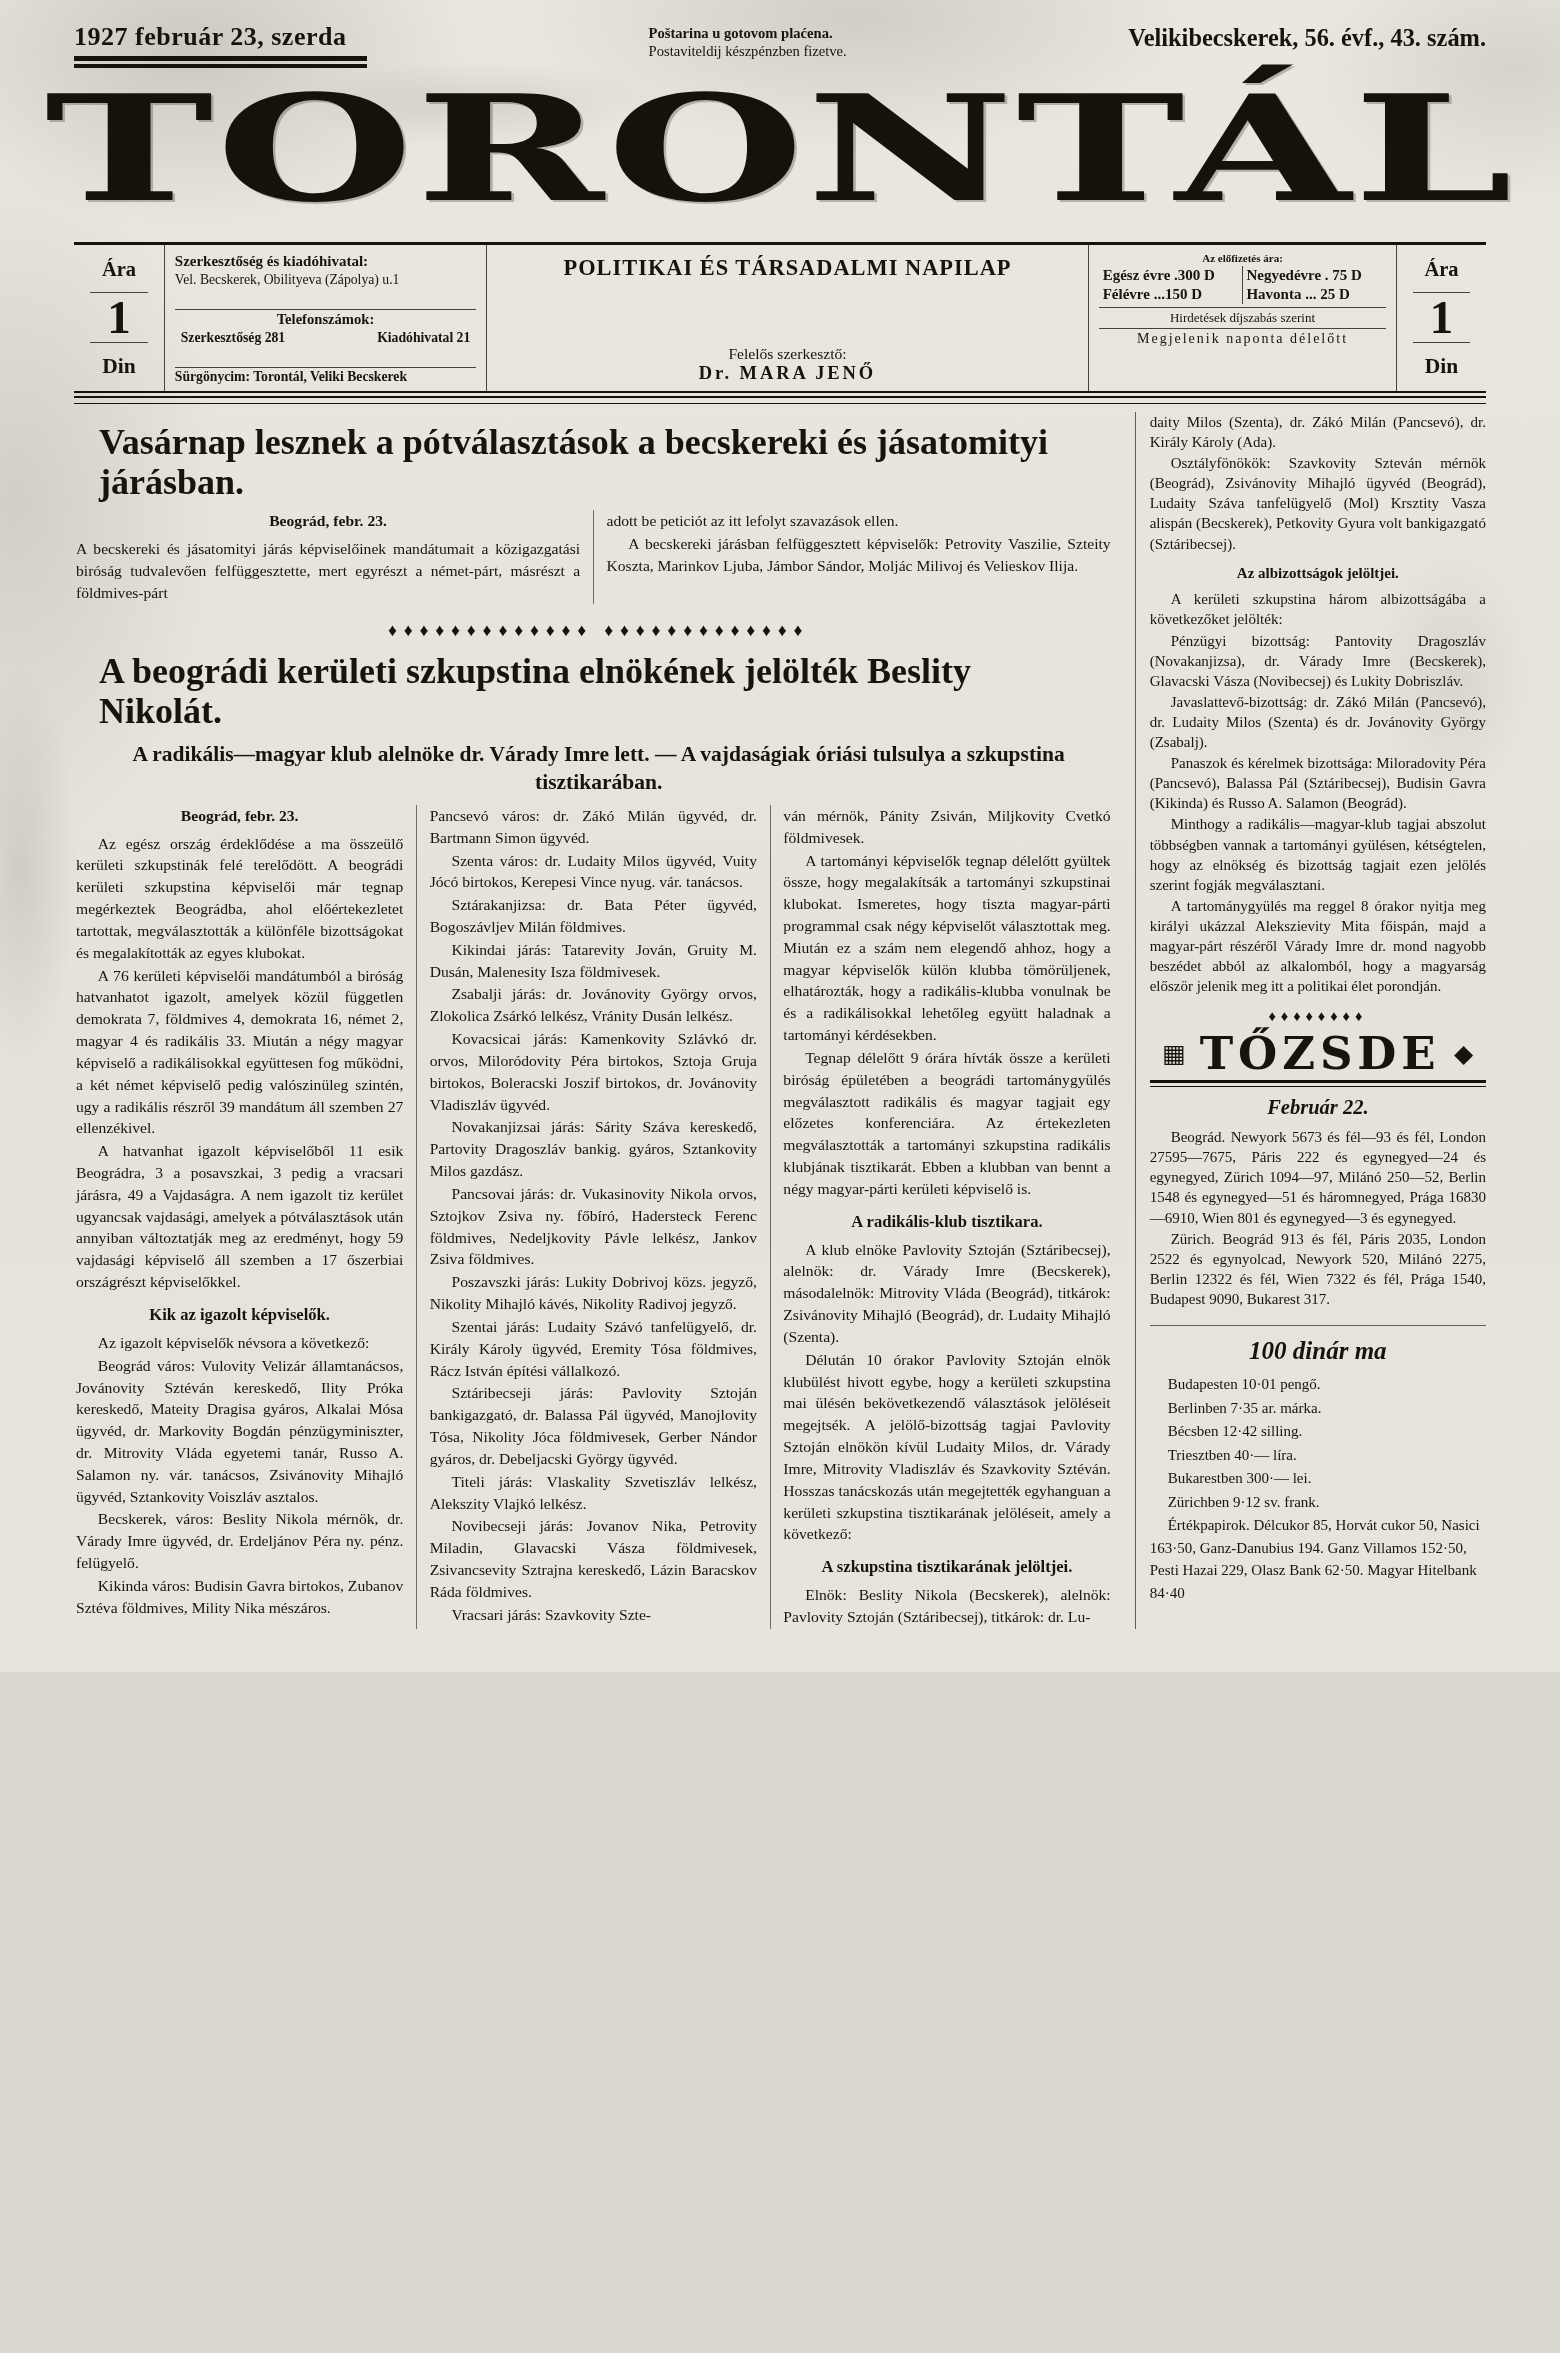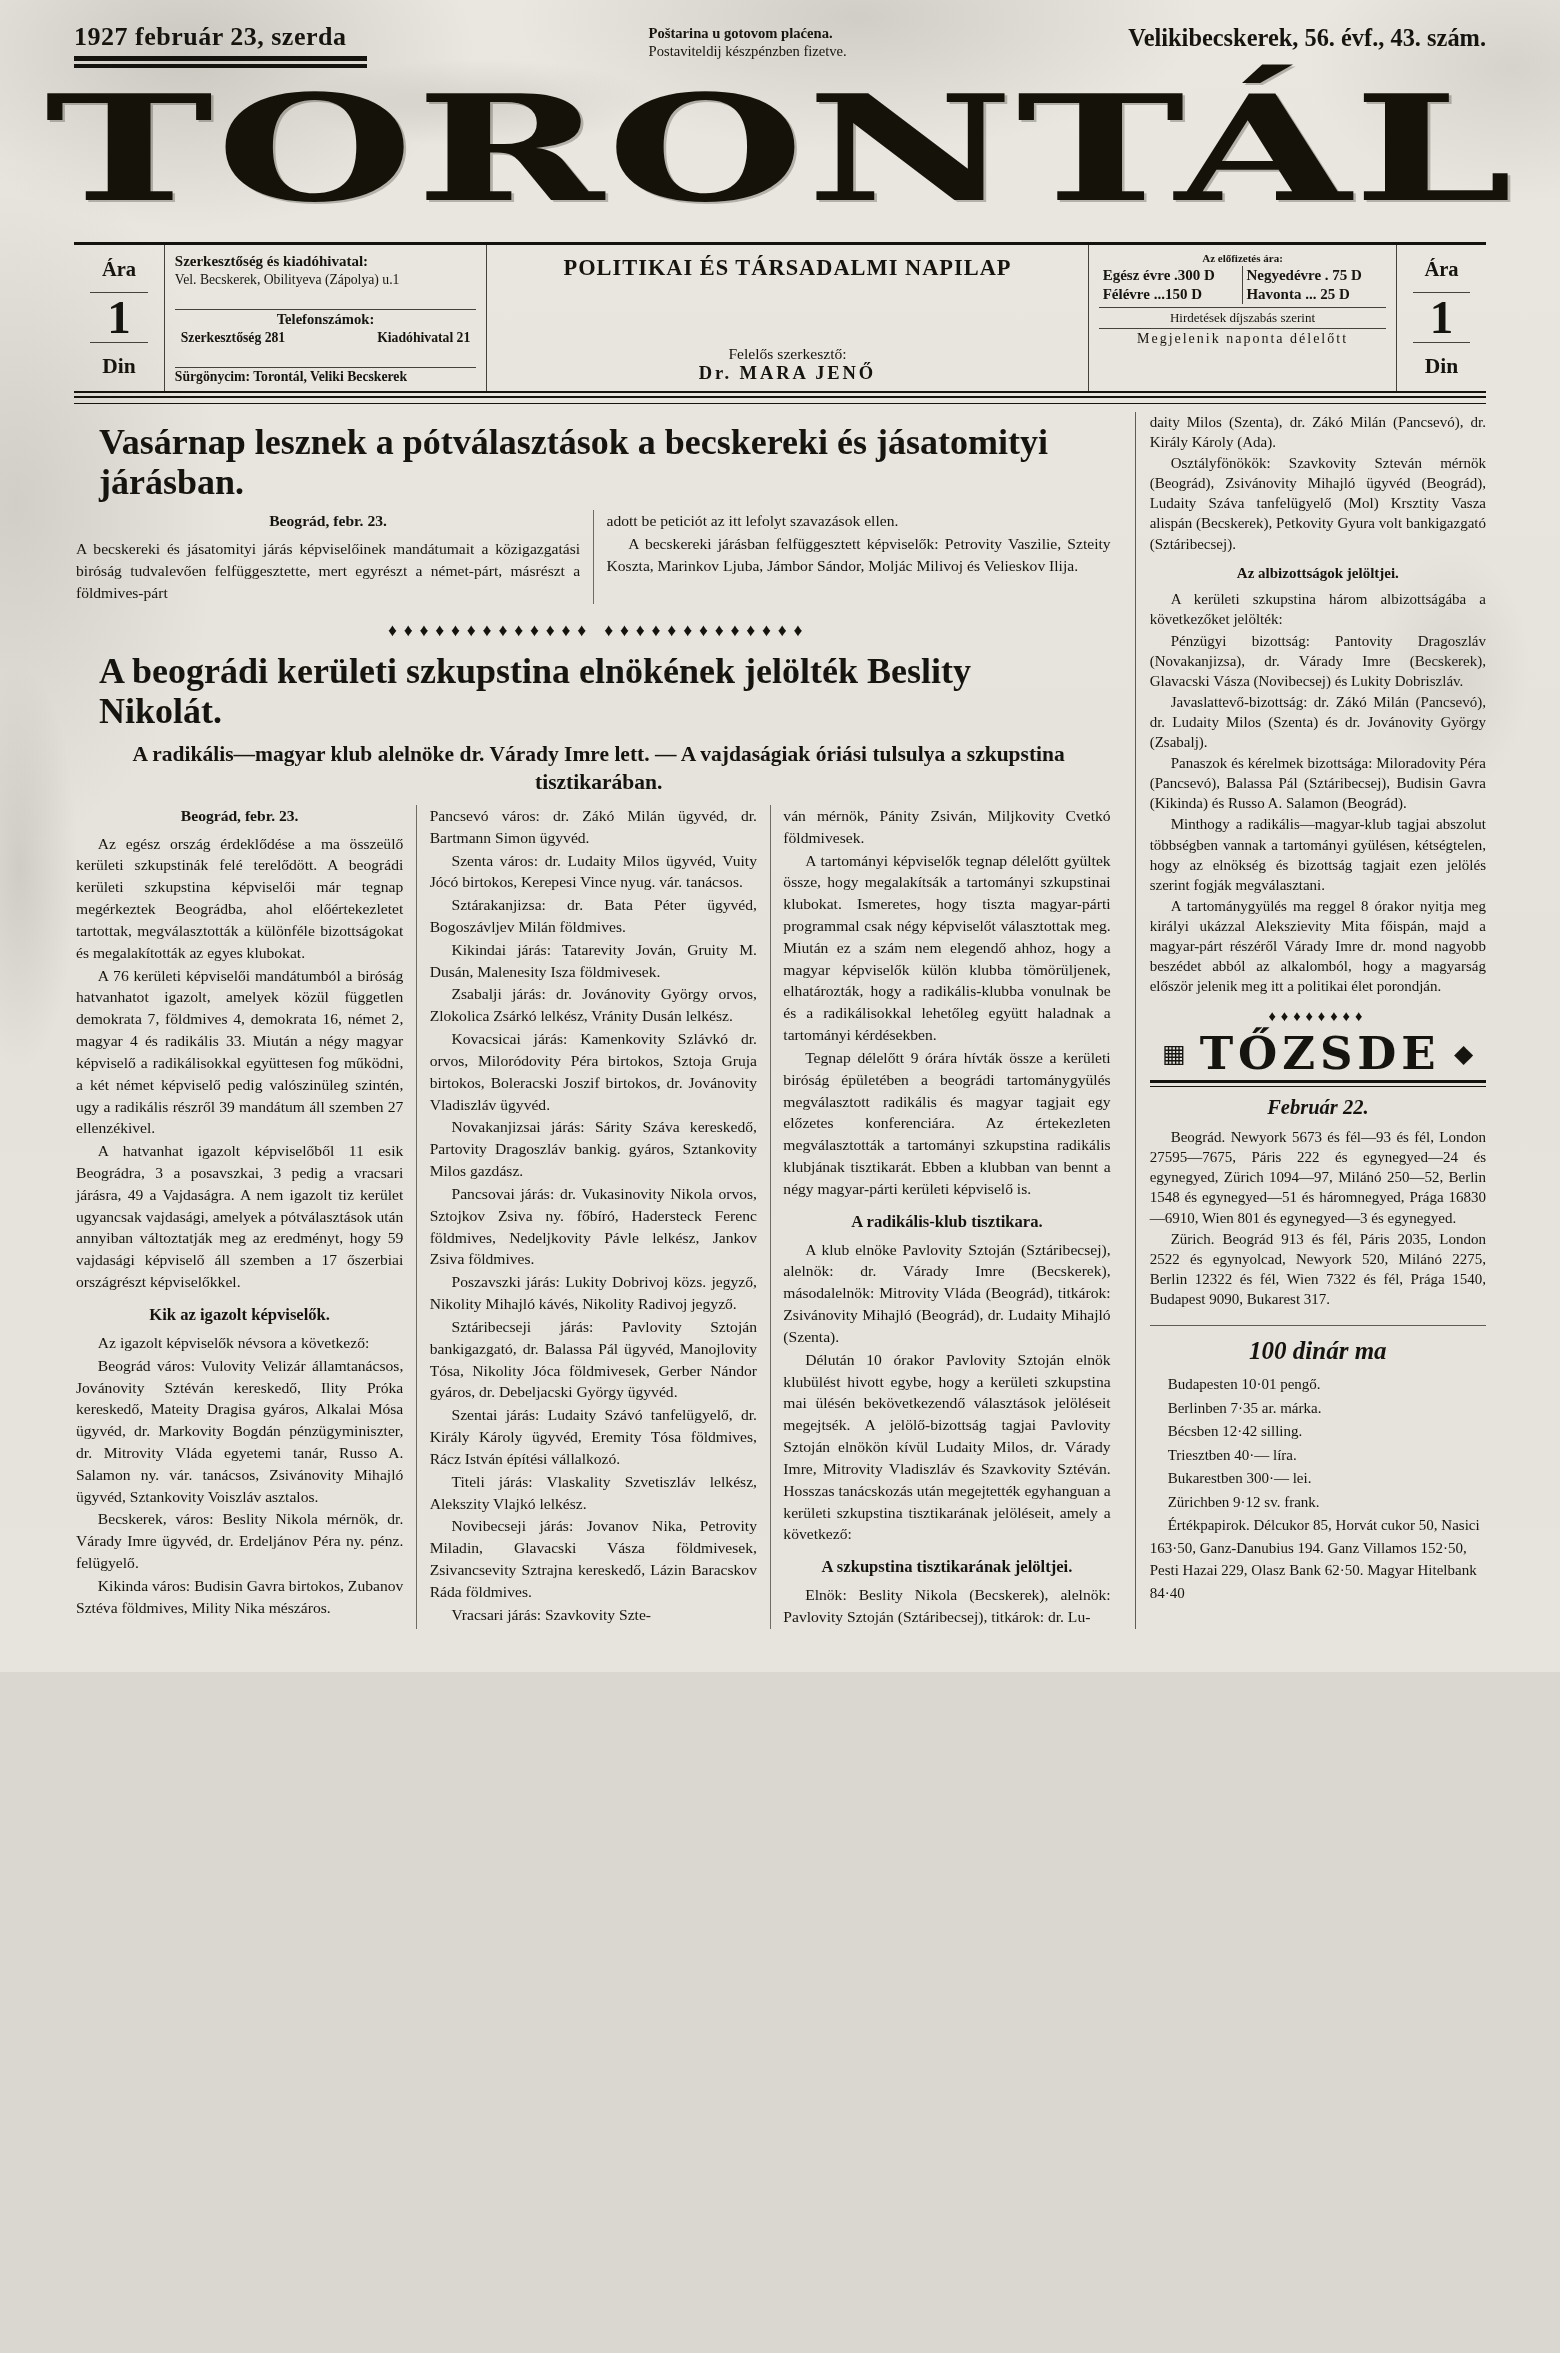--- a/index.html
+++ b/index.html
@@ -214,22 +214,22 @@
           <div class="col">
               <p class="para noindent">Pancsevó város: dr. Zákó Milán ügyvéd, dr. Bartmann Simon ügyvéd.</p>
               <p class="para">Szenta város: dr. Ludaity Milos ügyvéd, Vuity Jócó birtokos, Kerepesi Vince nyug. vár. tanácsos.</p>
               <p class="para">Sztárakanjizsa: dr. Bata Péter ügyvéd, Bogoszávljev Milán földmives.</p>
               <p class="para">Kikindai járás: Tatarevity Jován, Gruity M. Dusán, Malenesity Isza földmivesek.</p>
               <p class="para">Zsabalji járás: dr. Jovánovity György orvos, Zlokolica Zsárkó lelkész, Vránity Dusán lelkész.</p>
               <p class="para">Kovacsicai járás: Kamenkovity Szlávkó dr. orvos, Miloródovity Péra birtokos, Sztoja Gruja birtokos, Boleracski Joszif birtokos, dr. Jovánovity Vladiszláv ügyvéd.</p>
               <p class="para">Novakanjizsai járás: Sárity Száva kereskedő, Partovity Dragoszláv bankig. gyáros, Sztankovity Milos gazdász.</p>
               <p class="para">Pancsovai járás: dr. Vukasinovity Nikola orvos, Sztojkov Zsiva ny. főbíró, Hadersteck Ferenc földmives, Nedeljkovity Pávle lelkész, Jankov Zsiva földmives.</p>
               <p class="para">Poszavszki járás: Lukity Dobrivoj közs. jegyző, Nikolity Mihajló kávés, Nikolity Radivoj jegyző.</p>
+              <p class="para">Szentai járás: Ludaity Szávó tanfelügyelő, dr. Király Károly ügyvéd, Eremity Tósa földmives, Rácz István építési vállalkozó.</p>
               <p class="para">Sztáribecseji járás: Pavlovity Sztoján bankigazgató, dr. Balassa Pál ügyvéd, Manojlovity Tósa, Nikolity Jóca földmivesek, Gerber Nándor gyáros, dr. Debeljacski György ügyvéd.</p>
-              <p class="para">Szentai járás: Ludaity Szávó tanfelügyelő, dr. Király Károly ügyvéd, Eremity Tósa földmives, Rácz István építési vállalkozó.</p>
               <p class="para">Titeli járás: Vlaskality Szvetiszláv lelkész, Alekszity Vlajkó lelkész.</p>
               <p class="para">Novibecseji járás: Jovanov Nika, Petrovity Miladin, Glavacski Vásza földmivesek, Zsivancsevity Sztrajna kereskedő, Lázin Baracskov Ráda földmives.</p>
               <p class="para">Vracsari járás: Szavkovity Szte-</p>
             </div>
           <div class="col">
               <p class="para noindent">ván mérnök, Pánity Zsiván, Miljkovity Cvetkó földmivesek.</p>
               <p class="para">A tartományi képviselők tegnap délelőtt gyültek össze, hogy megalakítsák a tartományi szkupstinai klubokat. Ismeretes, hogy tiszta magyar-párti programmal csak négy képviselőt választottak meg. Miután ez a szám nem elegendő ahhoz, hogy a magyar képviselők külön klubba tömörüljenek, elhatározták, hogy a radikális-klubba vonulnak be és a radikálisokkal lehetőleg együtt haladnak a tartományi kérdésekben.</p>
               <p class="para">Tegnap délelőtt 9 órára hívták össze a kerületi biróság épületében a beográdi tartománygyülés megválasztott radikális és magyar tagjait egy előzetes konferenciára. Az értekezleten megválasztották a tartományi szkupstina radikális klubjának tisztikarát. Ebben a klubban van bennt a négy magyar-párti kerületi képviselő is.</p>
               <p class="para center-head">A radikális-klub tisztikara.</p>
               <p class="para">A klub elnöke Pavlovity Sztoján (Sztáribecsej), alelnök: dr. Várady Imre (Becskerek), másodalelnök: Mitrovity Vláda (Beográd), titkárok: Zsivánovity Mihajló (Beográd), dr. Ludaity Mihajló (Szenta).</p>

